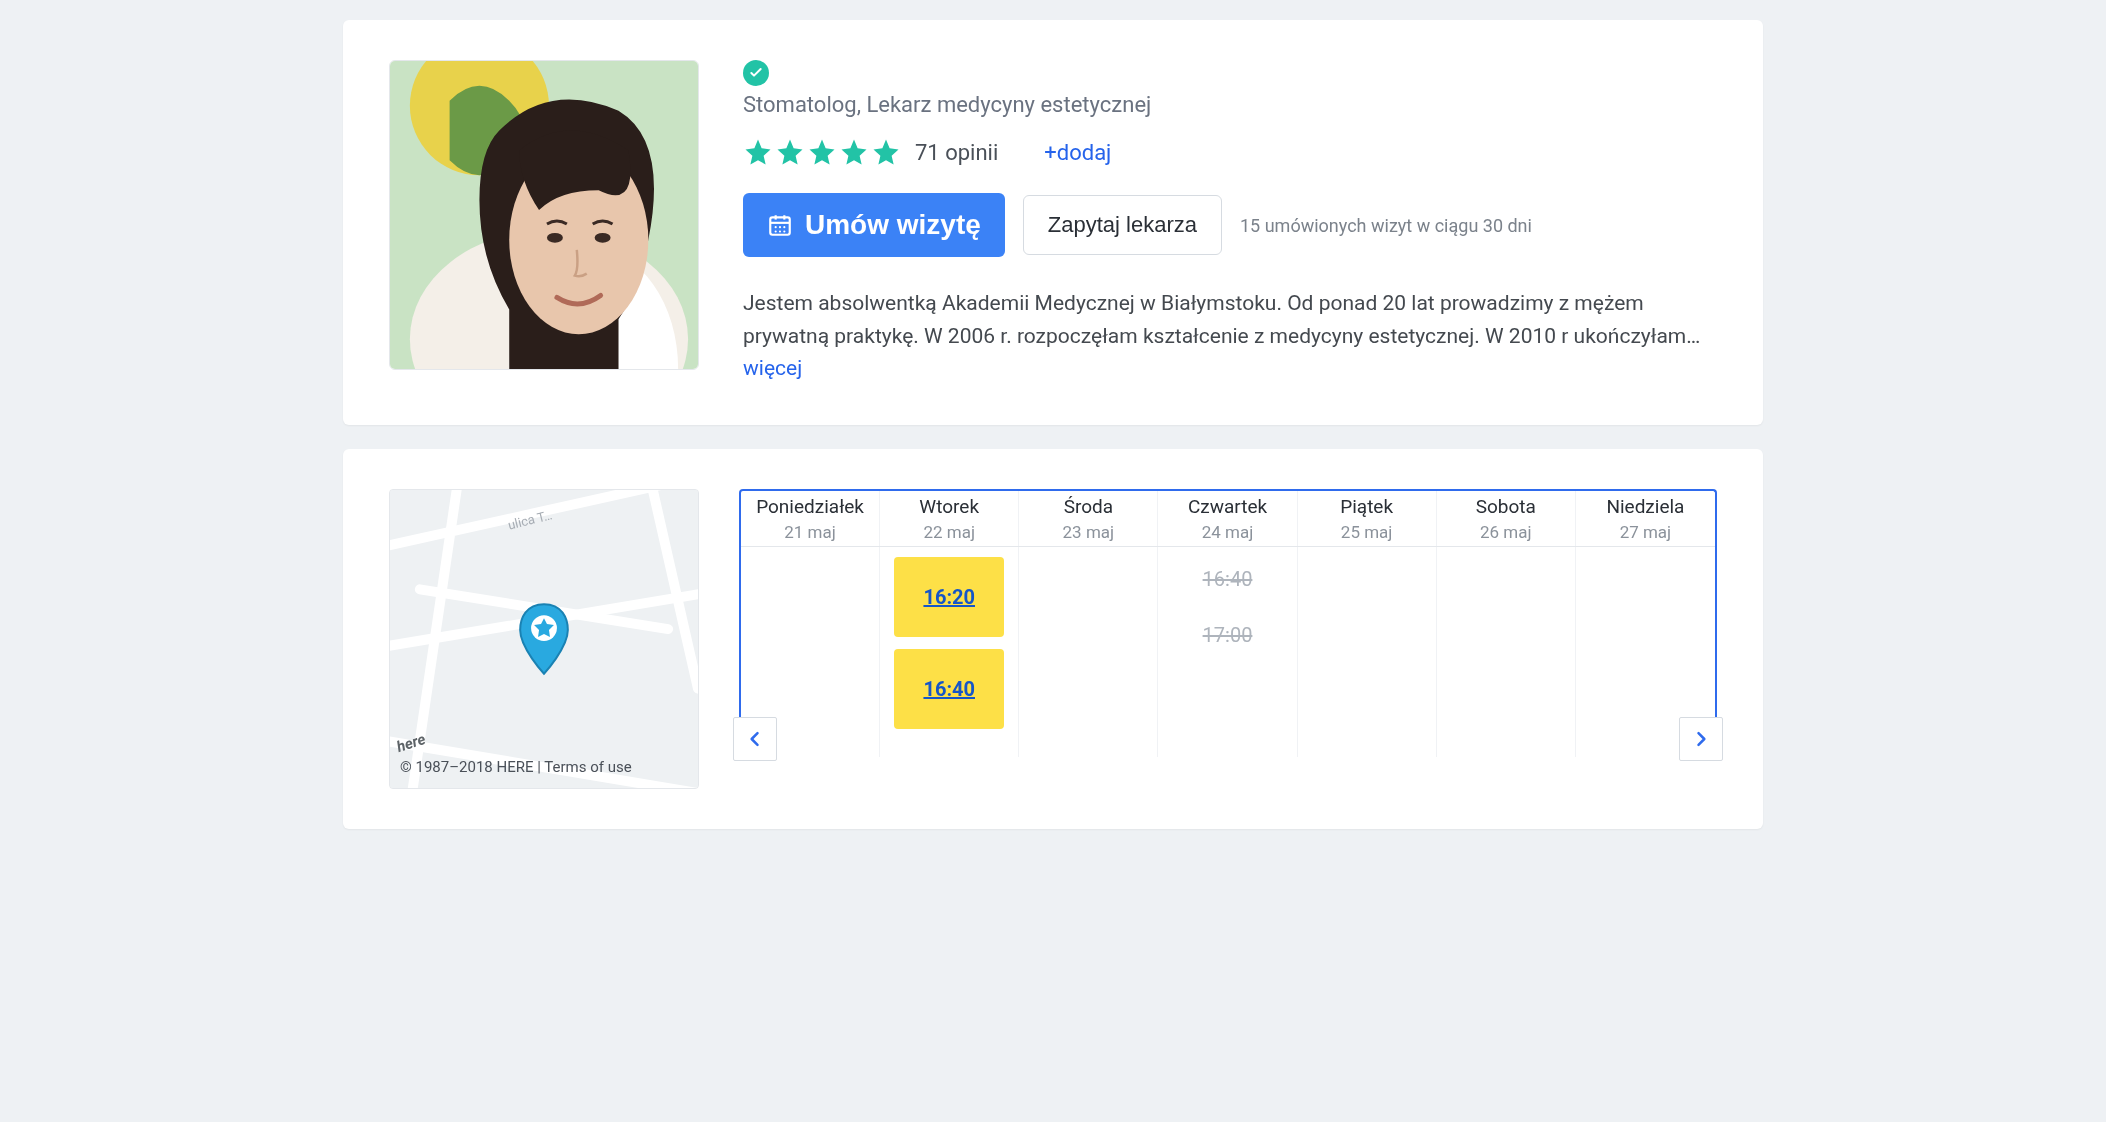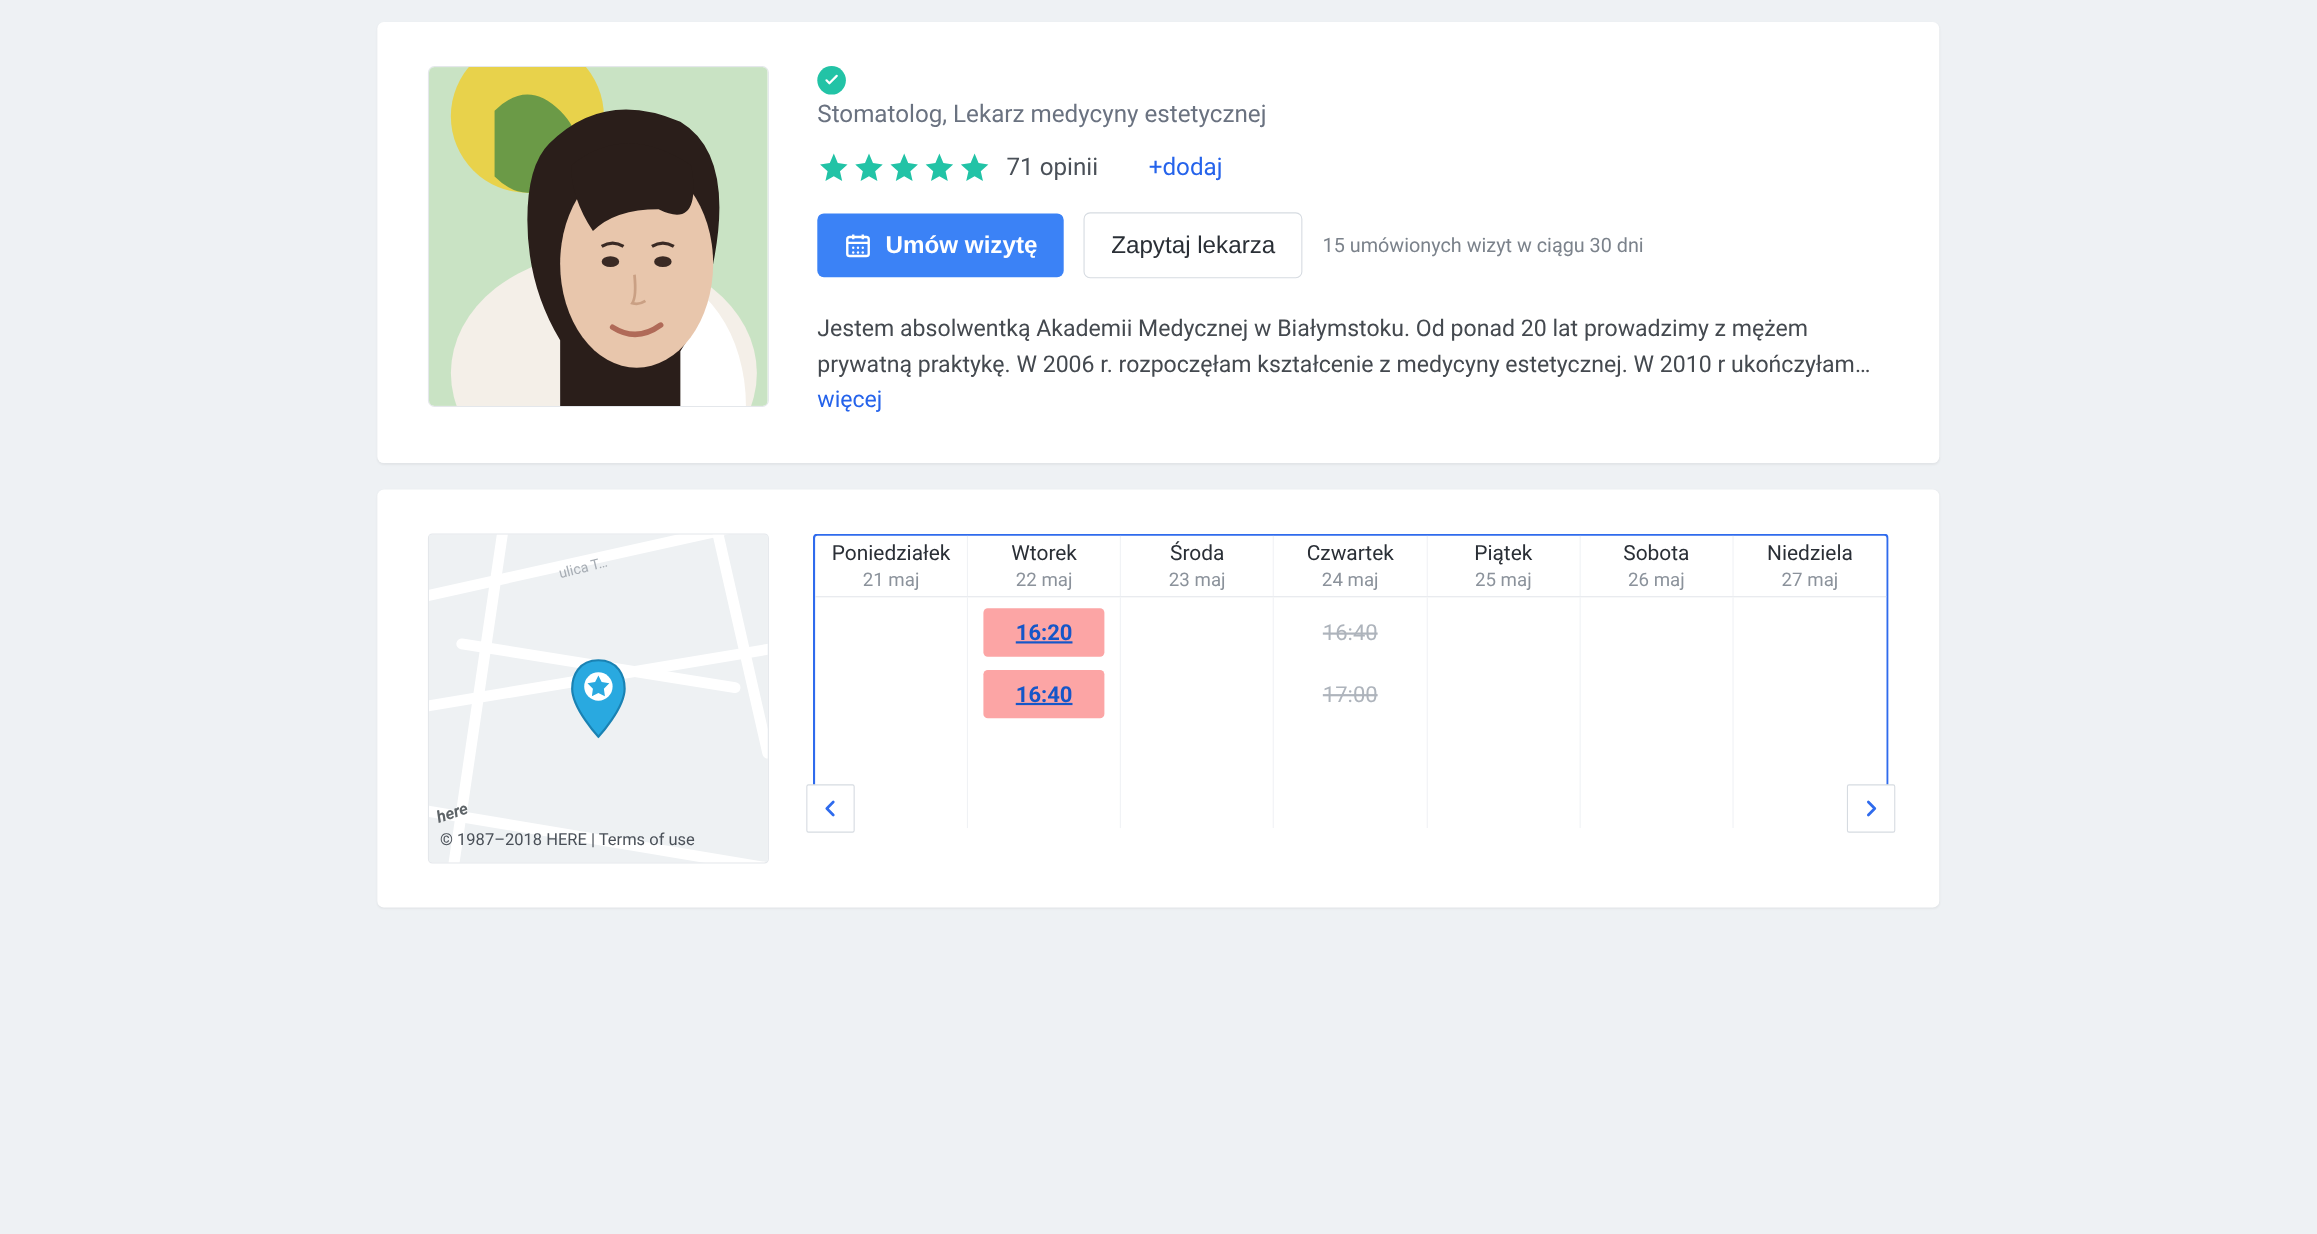--- a/index.html
+++ b/index.html
@@ -55,21 +55,21 @@
   .star { width: 30px; height: 30px; }
   .reviews { font-size: 22px; color: #4a5058; }
   .add-link { font-size: 22px; color: #2563eb; cursor: pointer; margin-left: 32px; }
 
   .cta-row {
     display: flex; align-items: center; gap: 18px; margin-top: 26px;
   }
   .btn-primary {
     display: inline-flex; align-items: center; gap: 12px;
     background: #3b82f6; color: #fff; border: none;
-    font-size: 22px; font-weight: 600;
+    font-size: 28px; font-weight: 600;
     padding: 16px 24px; border-radius: 6px; cursor: pointer;
   }
   .btn-primary svg { width: 26px; height: 26px; }
   .btn-secondary {
     background: #fff; color: #2a2f36; border: 1px solid #d6dbe1;
     font-size: 22px; padding: 16px 24px; border-radius: 6px;
     cursor: pointer;
   }
   .visits-note { font-size: 18px; color: #7b828b; }
 
@@ -122,22 +122,22 @@
     min-height: 210px;
   }
   .cal-col {
     border-right: 1px solid #f0f2f5;
     display: flex; flex-direction: column; align-items: center;
     padding: 10px 8px; gap: 12px;
   }
   .cal-col:last-child { border-right: none; }
 
   .slot {
-    width: 90%; padding: 10px 0; text-align: center;
-    background: #fca5a5; border-radius: 4px;
+    width: 90%; padding: 28px 0; text-align: center;
+    background: #fde047; border-radius: 4px;
     color: #1556c8; font-weight: 700; font-size: 20px;
     text-decoration: underline; cursor: pointer;
   }
   .slot-disabled {
     width: 90%; padding: 10px 0; text-align: center;
     color: #aeb4bc; font-size: 20px; text-decoration: line-through;
   }
 
   .nav-btn {
     position: absolute; bottom: -4px;

